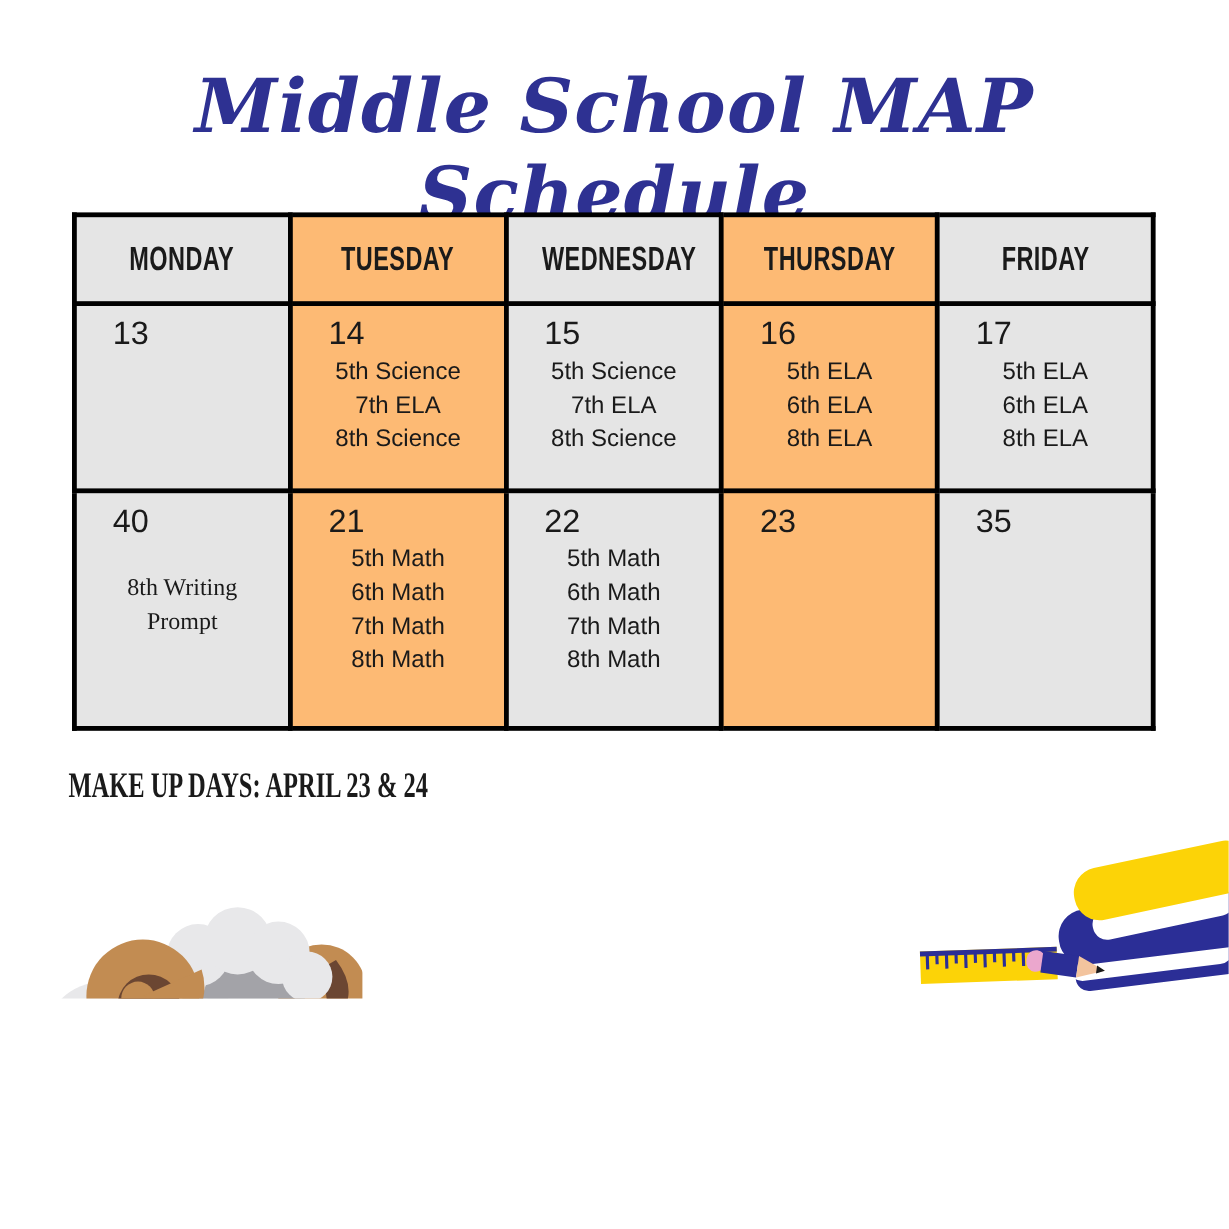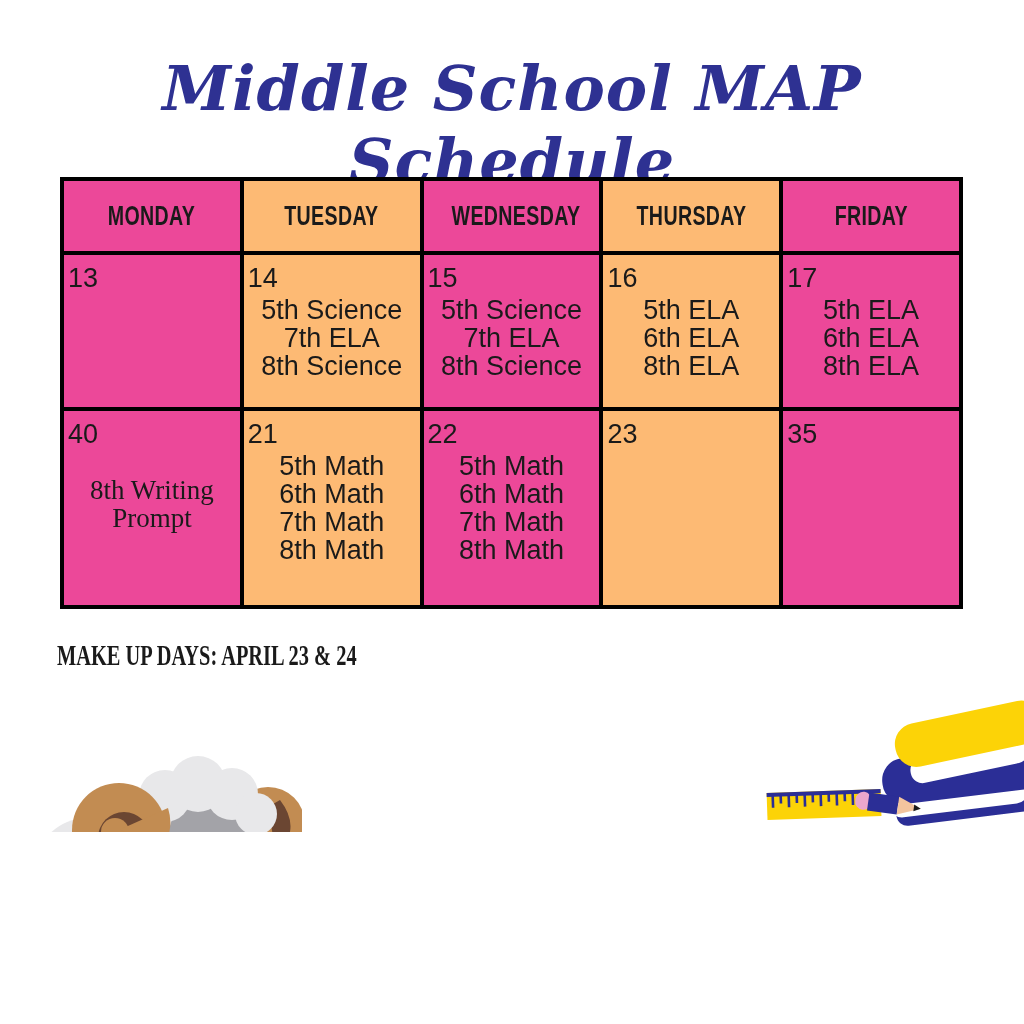--- a/index.html
+++ b/index.html
@@ -16,25 +16,25 @@
   
   table.calendar{
     position:absolute;left:60px;top:177px;width:903px;
     border-collapse:collapse;table-layout:fixed;
   }
   .calendar th,.calendar td{border:4px solid #000;padding:0;vertical-align:top;}
   .calendar th{height:70px;vertical-align:middle;text-align:center;
     font-size:28px;font-weight:700;letter-spacing:.5px;}
   .r1 td{height:152px;}
   .r2 td{height:194px;}
-  .g{background:#ec4899;}
+  .g{background:#e5e5e5;}
   .y{background:#fdba74;}
   .cond{display:inline-block;transform:scaleX(0.70);transform-origin:center;white-space:nowrap;}
-  .date{font-size:27px;line-height:1;padding:10px 0 2px 4px;text-align:left;}
-  .items{font-size:27px;line-height:28px;text-align:center;margin-top:2px;}
+  .date{font-size:27px;line-height:1;padding:10px 0 2px 30px;text-align:left;}
+  .items{font-size:20px;line-height:28px;text-align:center;margin-top:2px;}
   .items.narrow{max-width:130px;margin:26px auto 0;font-family:Liberation Serif, serif;}
   
   .notes{position:absolute;left:57px;top:636px;font-family:Liberation Serif, serif;}
   .note{font-size:30px;font-weight:700;line-height:38px;}
   .note .cond{transform:scaleX(0.68);transform-origin:left center;}
   
   .ram{position:absolute;left:12px;top:750px;width:290px;height:265px;}
   .books{position:absolute;right:0;bottom:2px;width:270px;height:130px;}
 </style>
 </head>

